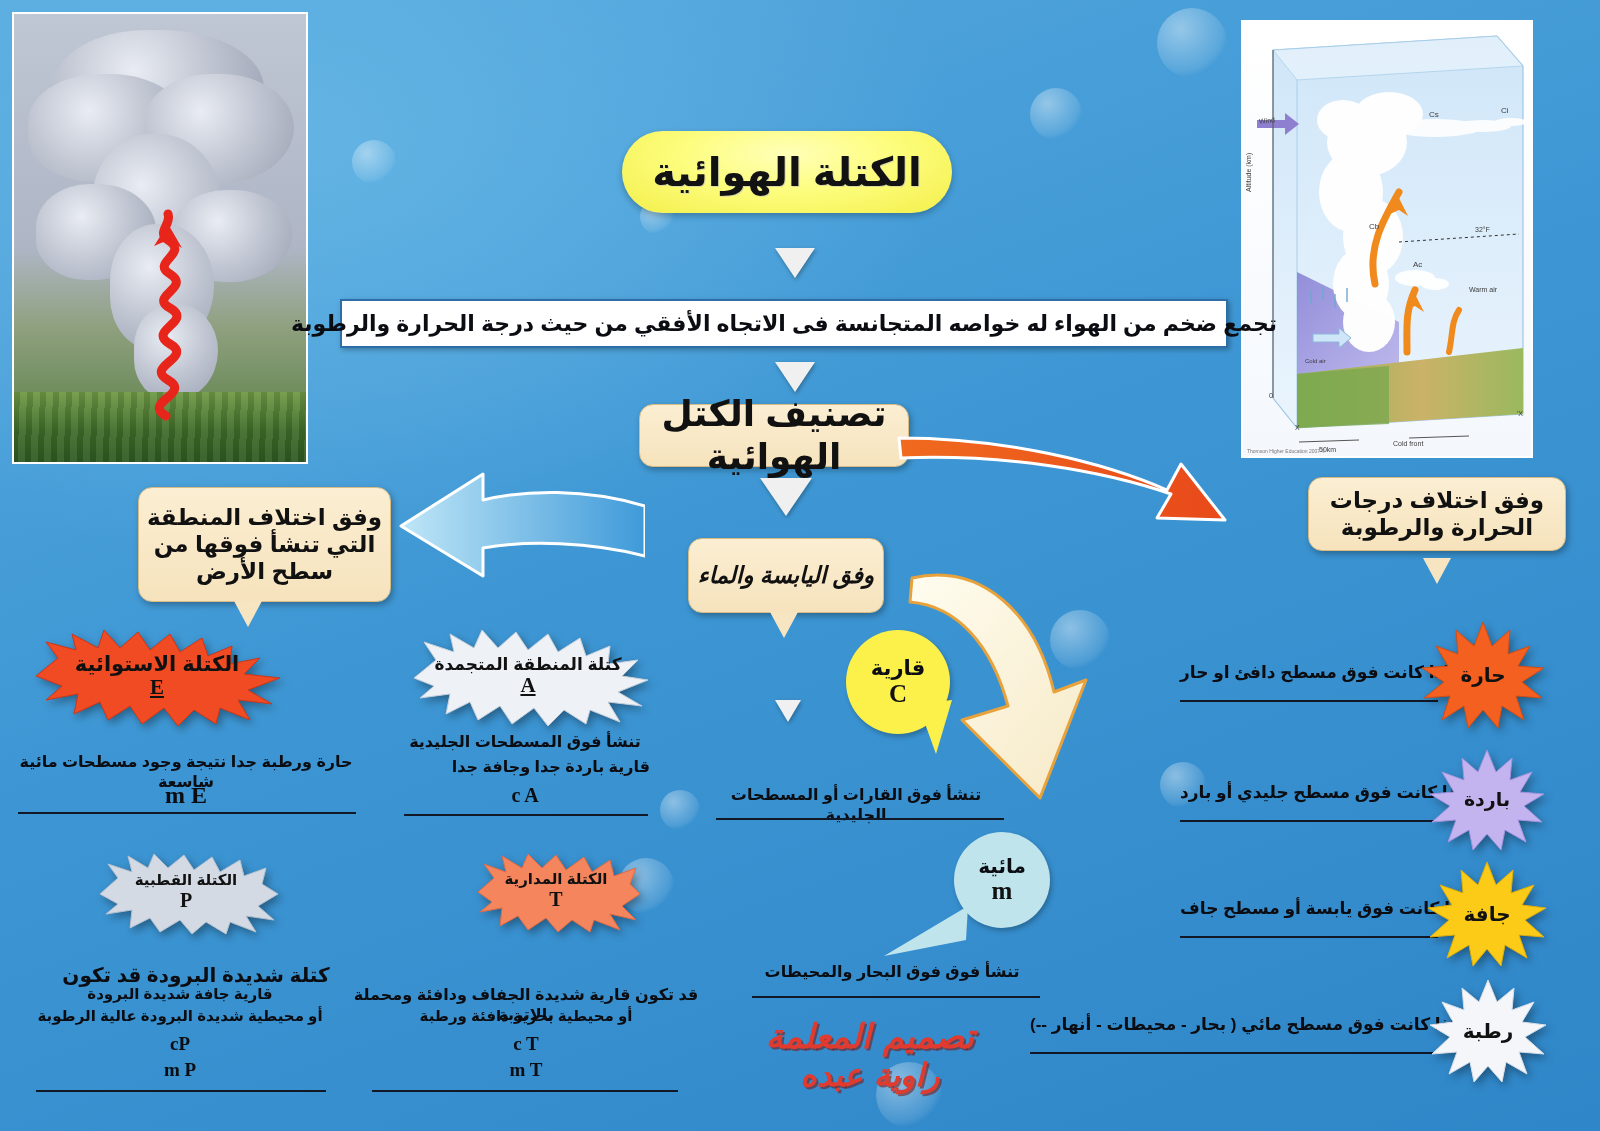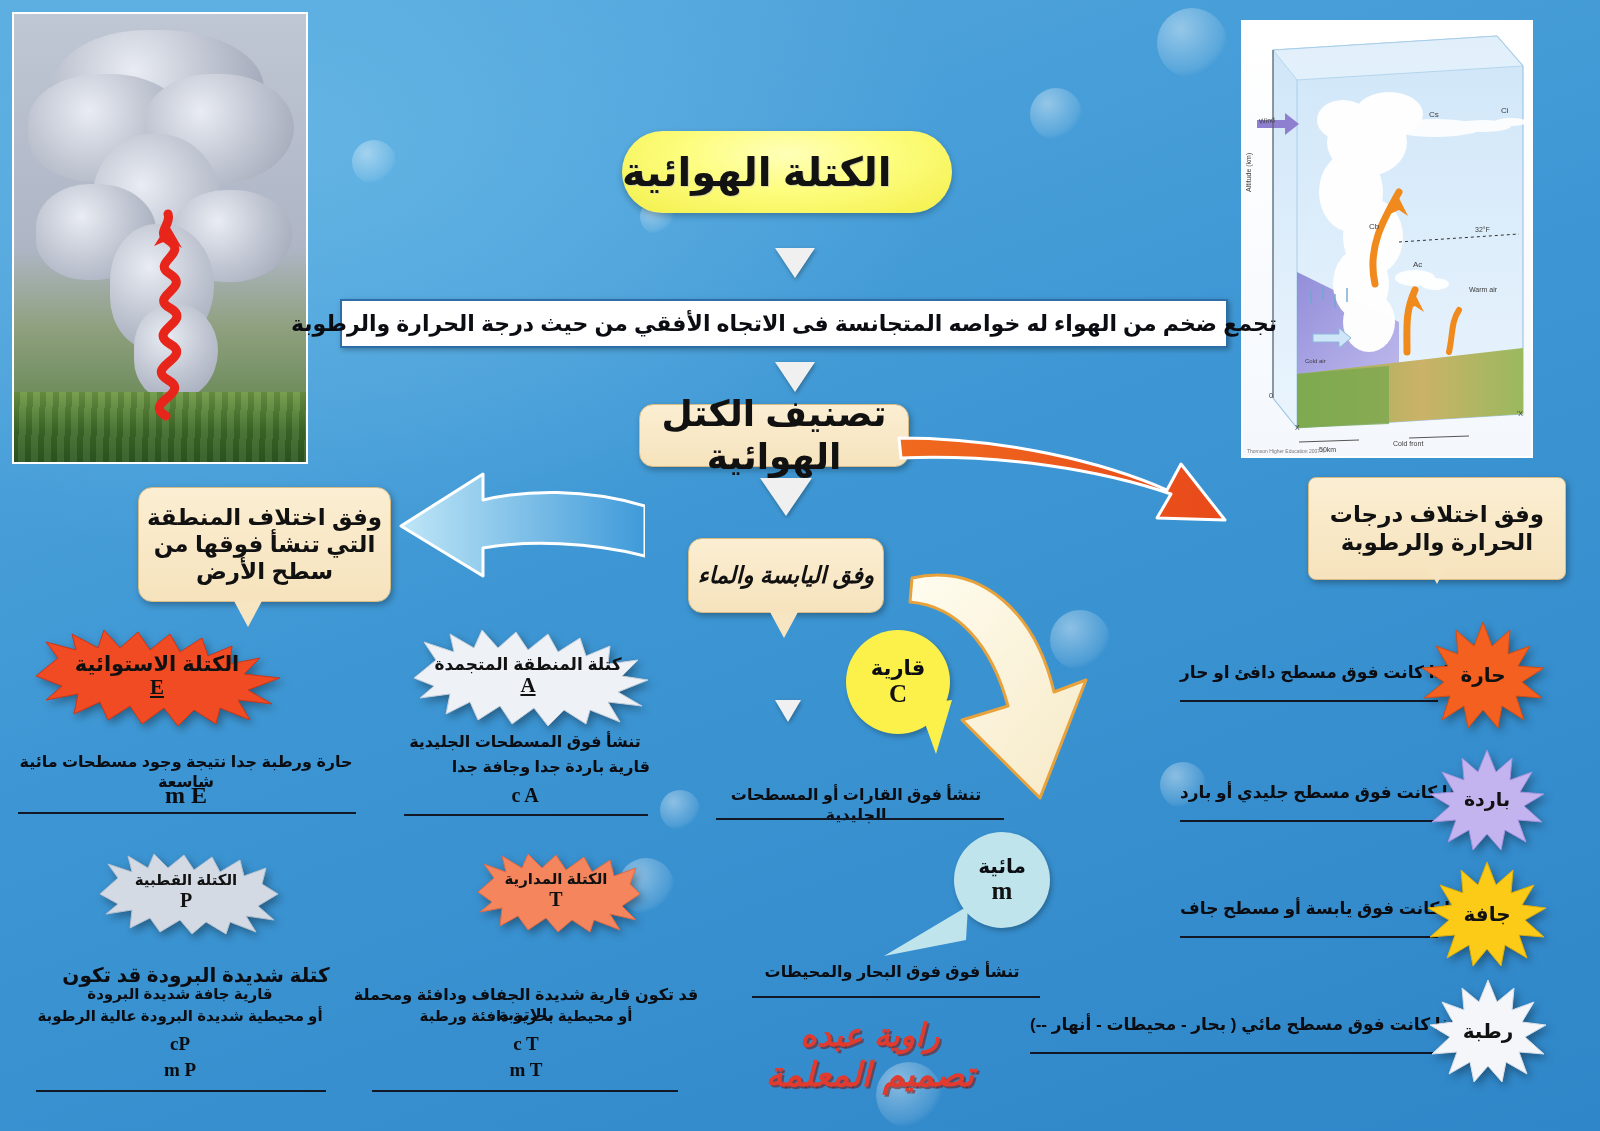--- a/index.html
+++ b/index.html
@@ -69,21 +69,21 @@
   .sd-inner { position: absolute; inset: 0; background: linear-gradient(#ffffff, #f4f8fd); }
   .sd-label { position: absolute; font-family: "Liberation Sans", sans-serif; color: #3b3b3b; }
   .sd-credit { position: absolute; left: 4px; bottom: 2px; font-size: 5px; color: #777; }
 
   
   #title-banner {
     left: 622px; top: 131px; width: 330px; height: 82px;
     border-radius: 42px;
     background: radial-gradient(ellipse at 50% 28%, #ffffb8 0%, #fdfd7e 45%, #f3ef4a 100%);
     box-shadow: 0 3px 6px rgba(0,0,0,.25);
-    display: flex; align-items: center; justify-content: flex-end;
+    display: flex; align-items: center; justify-content: center;
   }
   #title-banner .t {
     font-size: 40px; font-weight: bold; color: #121212;
     text-shadow: 1px 1px 0 #d9d9a0;
   }
 
   
   .wbox {
     background: #ffffff; border: 2px solid #2e6ea8;
     box-shadow: 2px 2px 5px rgba(0,0,0,.28);
@@ -97,21 +97,21 @@
     border: 1px solid #d9bc84; border-radius: 14px;
     box-shadow: 2px 3px 6px rgba(0,0,0,.3);
     display: flex; align-items: center; justify-content: center;
     text-align: center;
   }
   .cream .t { font-size: 25px; font-weight: bold; color: #111; line-height: 1.18; }
   #classification-box { left: 639px; top: 404px; width: 270px; height: 63px; }
   #classification-box .t { font-size: 36px; }
   #branch-region { left: 138px; top: 487px; width: 253px; height: 115px; }
   #branch-region .t { font-size: 23px; }
-  #branch-humidity { left: 1308px; top: 477px; width: 258px; height: 103px; border-radius: 8px; }
+  #branch-humidity { left: 1308px; top: 477px; width: 258px; height: 74px; }
   #branch-humidity .t { font-size: 23px; }
   #branch-landwater { left: 688px; top: 538px; width: 196px; height: 75px; }
   #branch-landwater .t { font-size: 23px; font-style: italic; }
 
   .tail { position: absolute; width: 0; height: 0; }
   .tail-down {
     border-left: 14px solid transparent; border-right: 14px solid transparent;
     border-top: 26px solid #f7e5c1;
   }
   .tail-down::after {
@@ -450,15 +450,15 @@
 <div class="burst abs" style="left:1426px; top:978px; width:124px; height:106px;">
   <svg viewBox="0 0 124 106" preserveAspectRatio="none">
     <polygon points="62,2 71,24 88,10 86,32 108,24 96,44 120,47 99,59 118,76 93,74 101,96 80,84 76,104 62,88 48,104 44,84 23,96 31,74 6,76 24,59 4,47 27,44 16,24 38,32 36,10 53,24" fill="#f4f6fa" stroke="#d7dde6" stroke-width="1"></polygon>
   </svg>
   <div class="lbl ar" style="font-size:20px;">رطبة</div>
 </div>
 <div class="rrow-text ar" style="left:1030px; top:1014px; font-size:17px;">اذا كانت فوق مسطح مائي ( بحار - محيطات - أنهار --)</div>
 <div class="rule" style="left:1030px; top:1052px; width:408px;"></div>
 
 <div id="signature">
+  <div class="line l1 ar">تصميم المعلمة</div>
   <div class="line l2 ar">راوية عبده</div>
-  <div class="line l1 ar">تصميم المعلمة</div>
 </div>
 
 </body></html>

